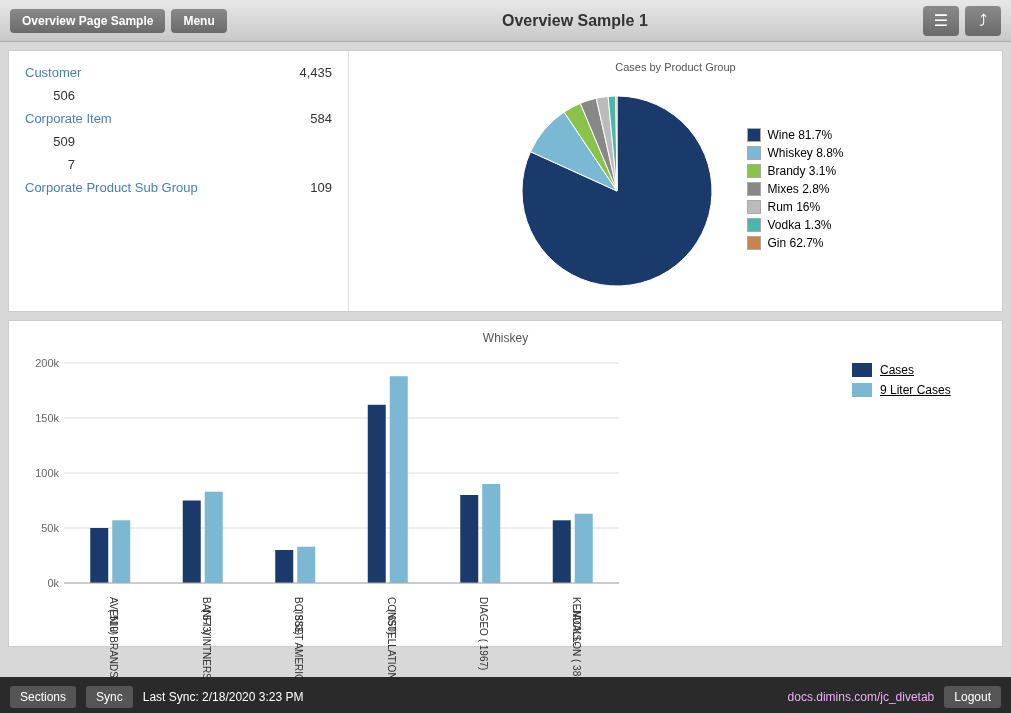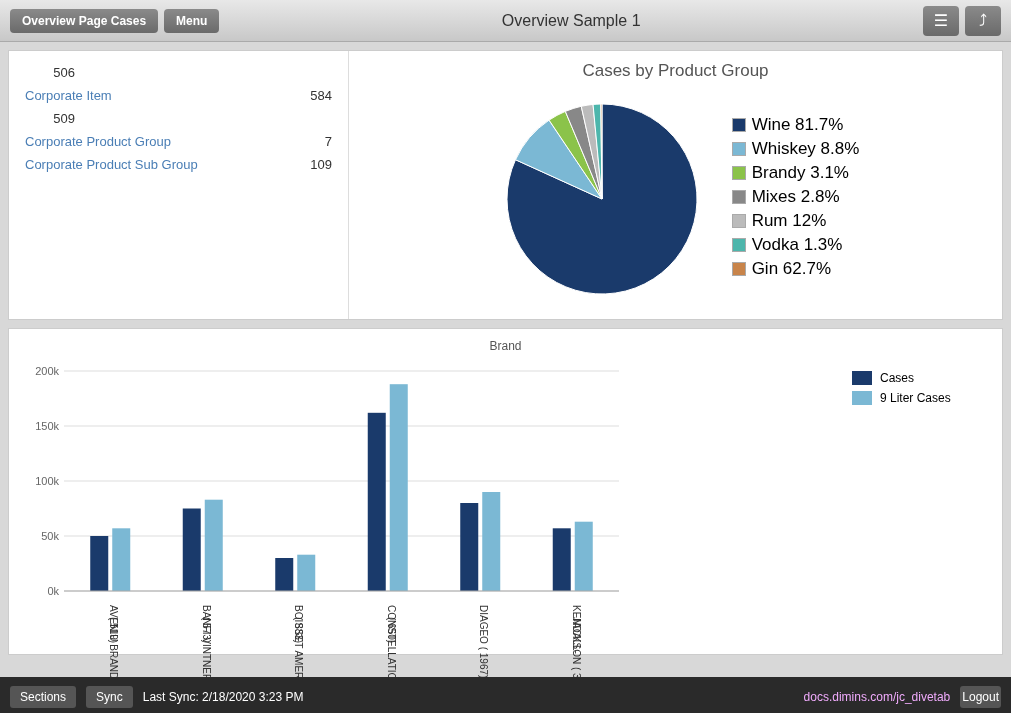--- a/index.html
+++ b/index.html
@@ -11,21 +11,21 @@
       background: linear-gradient(to bottom, #e8e8e8, #c8c8c8);
       padding: 6px 10px; height: 42px;
       border-bottom: 1px solid #aaa;
     }
     .header-left { display: flex; gap: 6px; }
     .header-btn {
       background: linear-gradient(to bottom, #8a8a8a, #6a6a6a);
       color: white; border: none; padding: 5px 12px; border-radius: 4px;
       font-size: 12px; cursor: pointer; font-weight: bold;
     }
-    .header-title { font-size: 16px; color: #333; font-weight: normal; }
+    .header-title { font-size: 16px; color: #333; font-weight: bold; }
     .header-right { display: flex; gap: 6px; }
     .header-icon-btn {
       background: linear-gradient(to bottom, #8a8a8a, #6a6a6a);
       border: none; border-radius: 4px; width: 36px; height: 30px;
       cursor: pointer; display: flex; align-items: center; justify-content: center;
       color: white; font-size: 16px;
     }
 
     
     .main-content {
@@ -42,92 +42,95 @@
     }
 
     
     .left-table { width: 340px; padding: 10px 0; border-right: 1px solid #ddd; }
     .table-row { display: flex; padding: 4px 16px; align-items: center; }
     .table-label { color: #4a7eb5; flex: 1; font-size: 13px; }
     .table-value { color: #333; font-size: 13px; min-width: 50px; text-align: right; }
 
     
     .pie-section { flex: 1; padding: 10px; }
-    .pie-title { text-align: center; font-size: 17px; color: #555; margin-bottom: 8px; }
+    .pie-title { text-align: center; font-size: 11px; color: #555; margin-bottom: 8px; }
     .pie-container { display: flex; align-items: center; justify-content: center; }
 
     .pie-legend { margin-left: 20px; }
-    .legend-item { display: flex; align-items: center; margin-bottom: 4px; font-size: 17px; }
+    .legend-item { display: flex; align-items: center; margin-bottom: 4px; font-size: 12px; }
     .legend-color { width: 14px; height: 14px; margin-right: 6px; border: 1px solid #aaa; flex-shrink: 0; }
 
     
     .bar-section {
       background: white; border: 1px solid #ccc; padding: 10px;
     }
     .bar-title { text-align: center; font-size: 12px; color: #555; margin-bottom: 8px; }
     .bar-content { display: flex; }
     .bar-chart-area { flex: 1; position: relative; }
-    .bar-legend { width: 160px; padding-left: 20px; padding-top: 10px; }
+    .bar-legend { width: 160px; padding-left: 20px; padding-top: 10px; text-decoration: underline; }
     .bar-legend-item { display: flex; align-items: center; margin-bottom: 6px; font-size: 12px; }
     .bar-legend-color { width: 20px; height: 14px; margin-right: 8px; }
 
     
     .footer {
       background: #2a2a2a; color: white; height: 40px;
       display: flex; align-items: center; padding: 0 10px; gap: 10px;
       font-size: 12px;
     }
     .footer-btn {
       background: #555; color: white; border: none; padding: 4px 10px;
       border-radius: 3px; font-size: 12px; cursor: pointer;
     }
     .footer-url { margin-left: auto; color: #f0abfc; }
     .footer-logout {
-      background: #555; color: white; border: none; padding: 4px 2px;
+      background: #555; color: white; border: none; padding: 4px 10px;
       border-radius: 3px; font-size: 12px; cursor: pointer;
     }
 
     svg { overflow: visible; }
   </style>
 </head>
 <body>
 
 <div class="header">
   <div class="header-left">
-    <button class="header-btn">Overview Page Cases</button>
+    <button class="header-btn">Overview Page Sample</button>
     <button class="header-btn">Menu</button>
   </div>
   <div class="header-title">Overview Sample 1</div>
   <div class="header-right">
     <button class="header-icon-btn">
       <span>☰</span>
     </button>
     <button class="header-icon-btn">
       <span>⤴</span>
     </button>
   </div>
 </div>
 
 <div class="main-content">
 
   <div class="top-section">
 
     <div class="left-table" id="left-table-container">
         <div class="table-row">
+          <span class="table-label">Customer</span>
+          <span class="table-value">4,435</span>
+        </div>
+        <div class="table-row">
           <span class="table-value">506</span>
         </div>
         <div class="table-row">
           <span class="table-label">Corporate Item</span>
           <span class="table-value">584</span>
         </div>
         <div class="table-row">
           <span class="table-value">509</span>
         </div>
         <div class="table-row">
-          <span class="table-label">Corporate Product Group</span>
           <span class="table-value">7</span>
         </div>
         <div class="table-row">
           <span class="table-label">Corporate Product Sub Group</span>
           <span class="table-value">109</span>
         </div>
       </div>
 
     <div class="pie-section">
       <div class="pie-title">Cases by Product Group</div>
@@ -153,37 +156,37 @@
             <div class="legend-item">
               <div class="legend-color" style="background:#8bc34a;"></div>
               <span>Brandy  3.1%</span>
             </div>
             <div class="legend-item">
               <div class="legend-color" style="background:#888888;"></div>
               <span>Mixes  2.8%</span>
             </div>
             <div class="legend-item">
               <div class="legend-color" style="background:#bbbbbb;"></div>
-              <span>Rum  12%</span>
+              <span>Rum  16%</span>
             </div>
             <div class="legend-item">
               <div class="legend-color" style="background:#4db6ac;"></div>
               <span>Vodka  1.3%</span>
             </div>
             <div class="legend-item">
               <div class="legend-color" style="background:#c8844a;"></div>
               <span>Gin  62.7%</span>
             </div>
           </div>
       </div>
     </div>
   </div>
 
   <div class="bar-section">
-    <div class="bar-title">Brand</div>
+    <div class="bar-title">Whiskey</div>
     <div class="bar-content">
       <div class="bar-chart-area">
         <svg width="650" height="280" id="bar-svg">
             <line x1="45" y1="10" x2="600" y2="10" stroke="#ddd" stroke-width="1"></line>
             <text x="40" y="14" text-anchor="end" font-size="11" fill="#666">200k</text>
             <line x1="45" y1="65" x2="600" y2="65" stroke="#ddd" stroke-width="1"></line>
             <text x="40" y="69" text-anchor="end" font-size="11" fill="#666">150k</text>
             <line x1="45" y1="120" x2="600" y2="120" stroke="#ddd" stroke-width="1"></line>
             <text x="40" y="124" text-anchor="end" font-size="11" fill="#666">100k</text>
             <line x1="45" y1="175" x2="600" y2="175" stroke="#ddd" stroke-width="1"></line>

